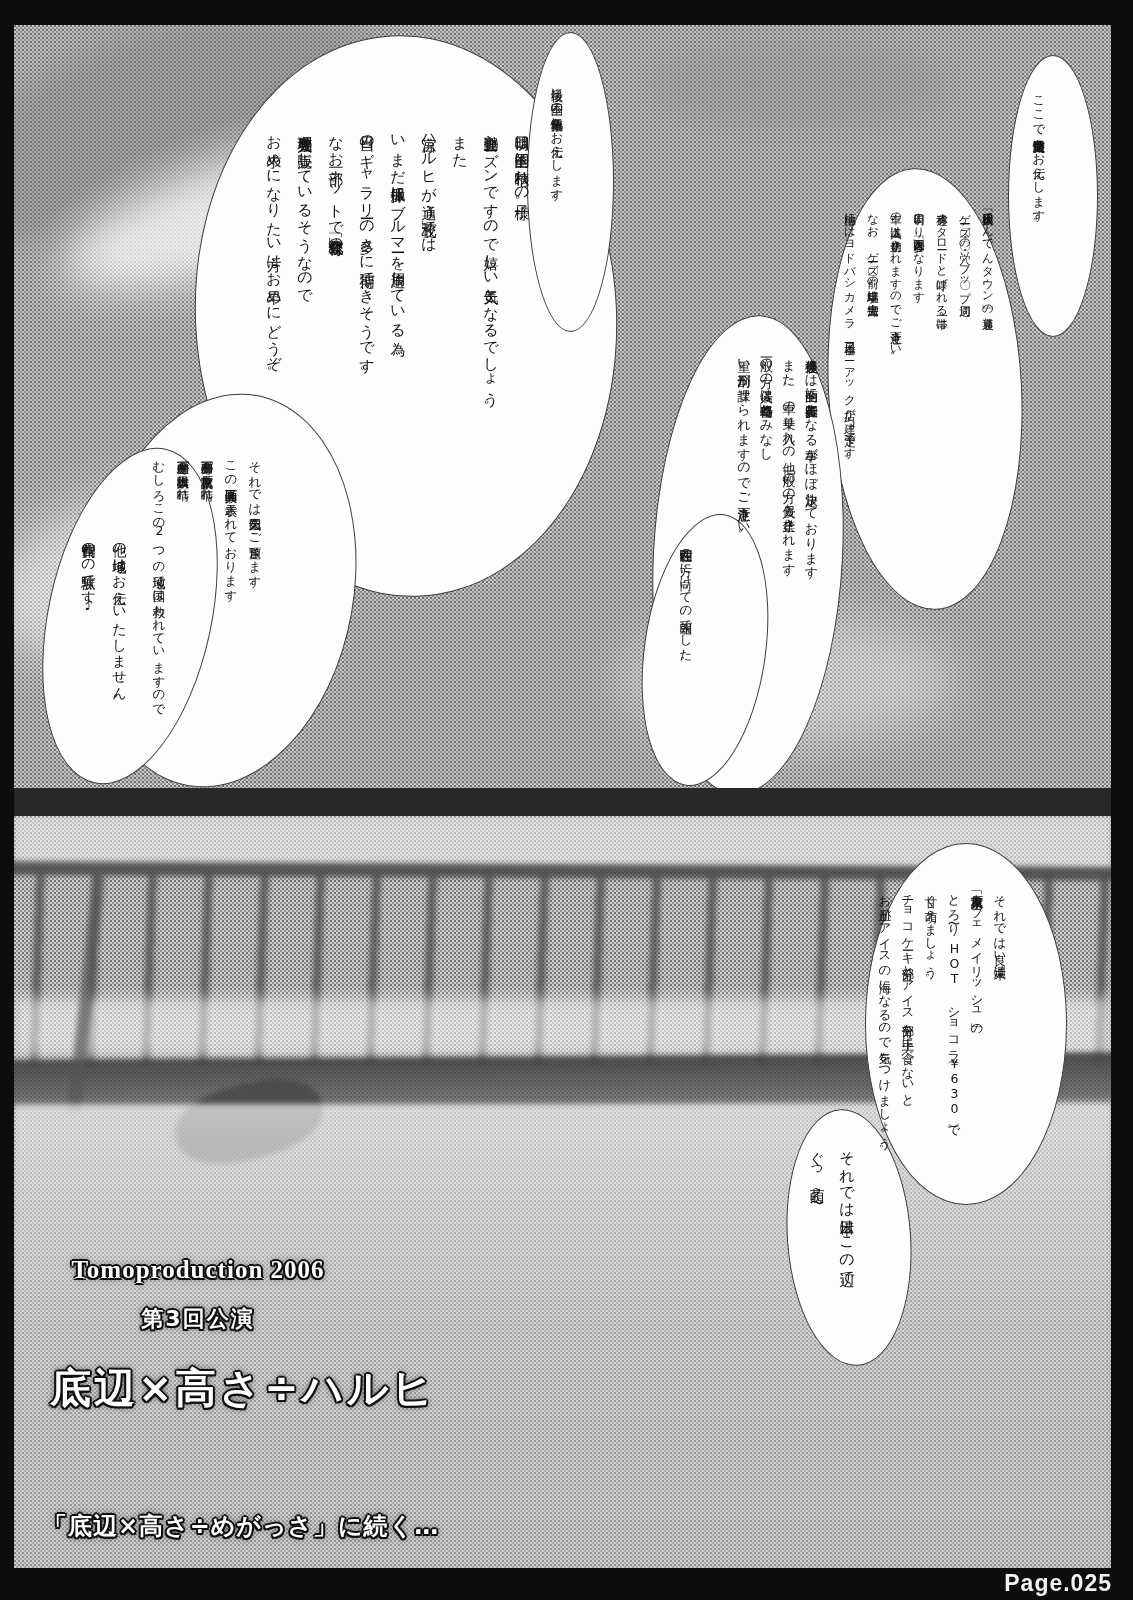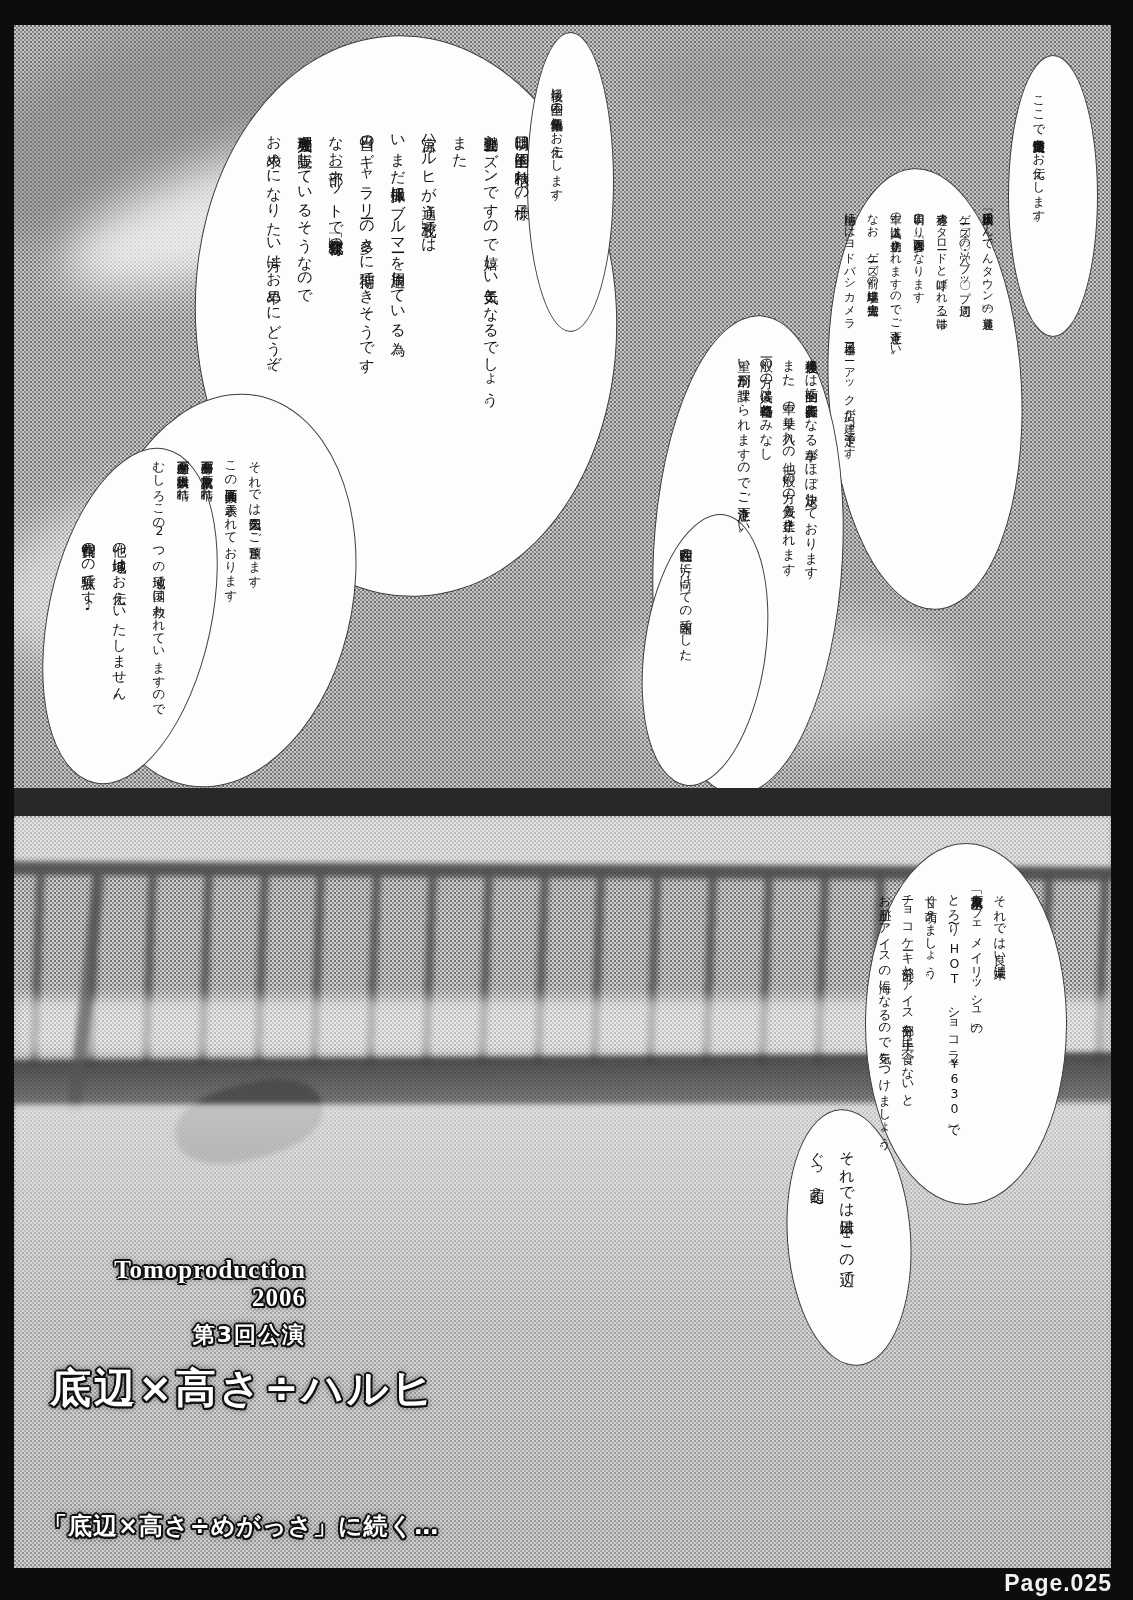--- a/index.html
+++ b/index.html
@@ -58,23 +58,23 @@
   .t-kansai{right:412px;top:515px;height:212px;font-size:12.5px;line-height:26px;}
   .t-weekend{right:99px;top:70px;height:300px;font-size:12.5px;line-height:23px;}
   .t-closing{right:249px;top:325px;height:195px;font-size:15px;line-height:30px;}
   
   .outline-text{
     color:#fff;font-weight:bold;
     text-shadow:2px 0 #101010,-2px 0 #101010,0 2px #101010,0 -2px #101010,
       1.5px 1.5px #101010,-1.5px -1.5px #101010,1.5px -1.5px #101010,-1.5px 1.5px #101010,
       0 0 7px rgba(0,0,0,.85);
   }
-  .credits-block{position:absolute;left:62px;top:440px;width:230px;text-align:right;z-index:6;}
+  .credits-block{position:absolute;left:39px;top:440px;width:290px;text-align:center;z-index:6;}
   .credit-production{font-family:"Liberation Serif","DejaVu Serif",serif;font-size:25px;letter-spacing:1px;}
-  .credit-performance{font-size:22px;margin-top:8px;letter-spacing:2px;}
+  .credit-performance{font-size:22px;margin-top:20px;letter-spacing:2px;}
   .credit-title{position:absolute;left:18px;top:545px;font-size:41px;letter-spacing:3px;z-index:6;padding-left:18px;}
   .credit-next{position:absolute;left:29px;top:694px;font-size:24px;letter-spacing:1px;z-index:6;}
   .page-label{
     position:absolute;right:21px;bottom:3px;color:#f2f2f2;font-weight:bold;
     font-size:23px;letter-spacing:1px;font-family:"Liberation Sans","DejaVu Sans",sans-serif;
   }
 </style>
 </head>
 <body>
 

